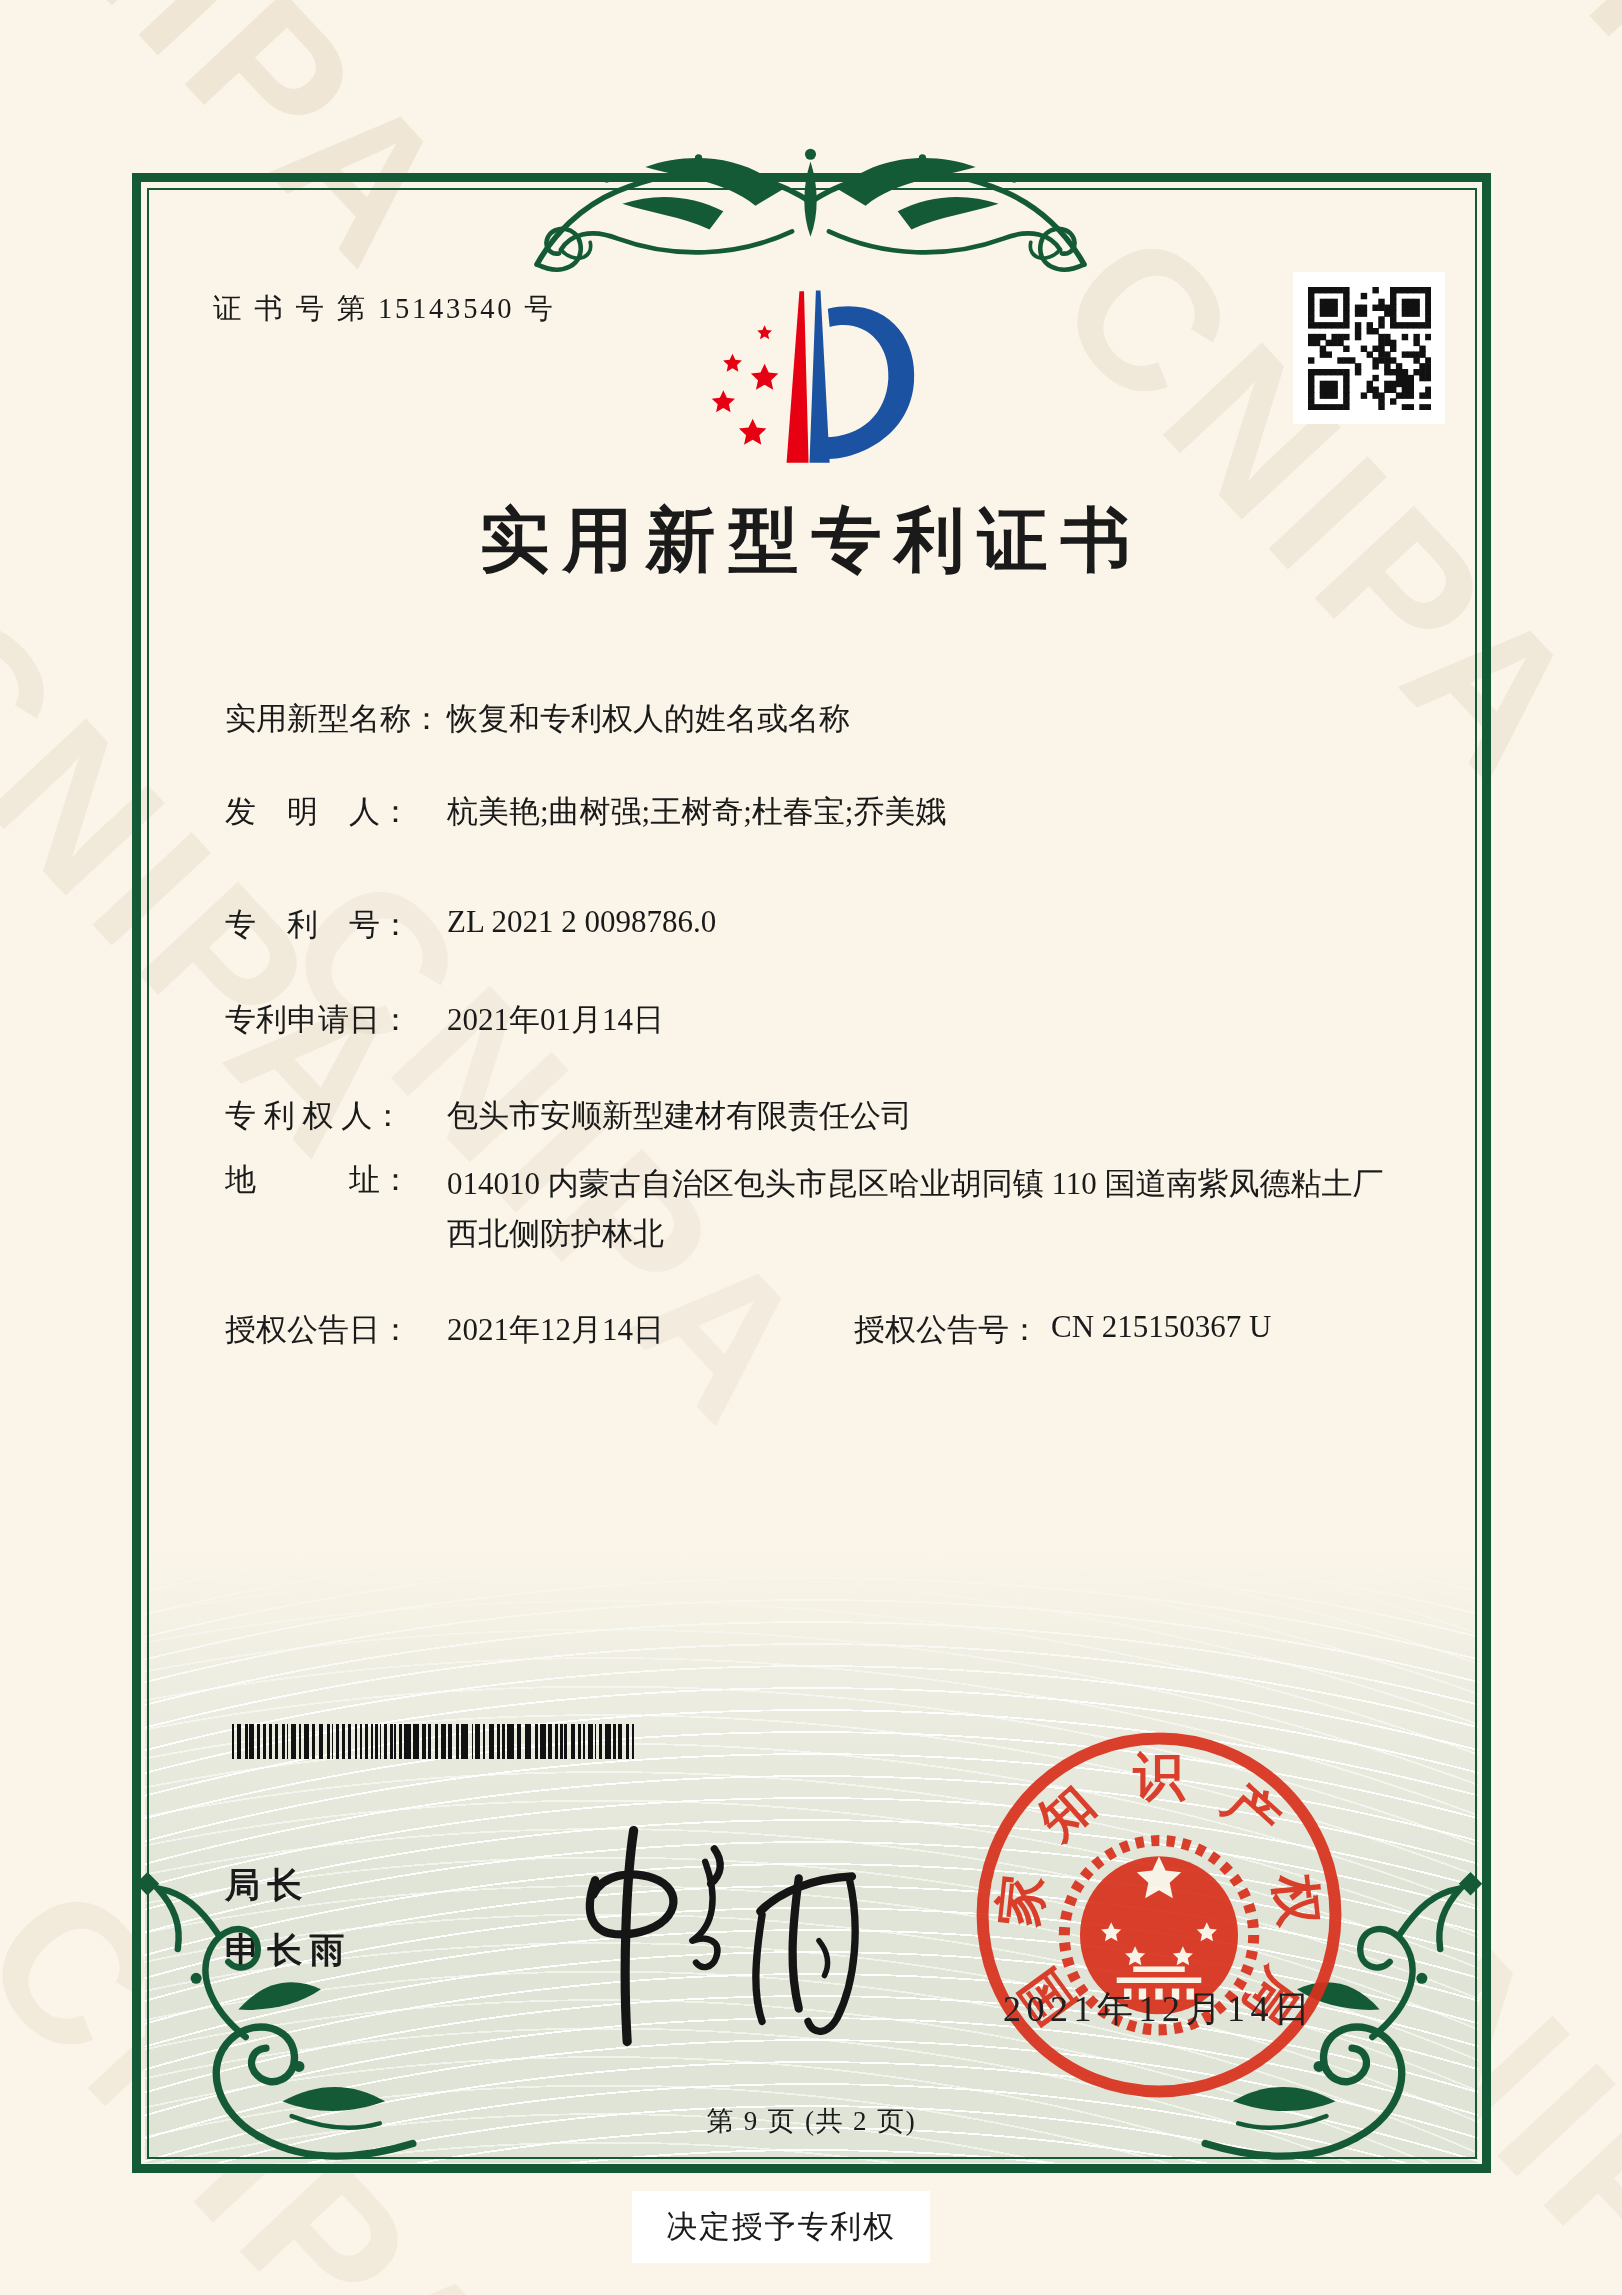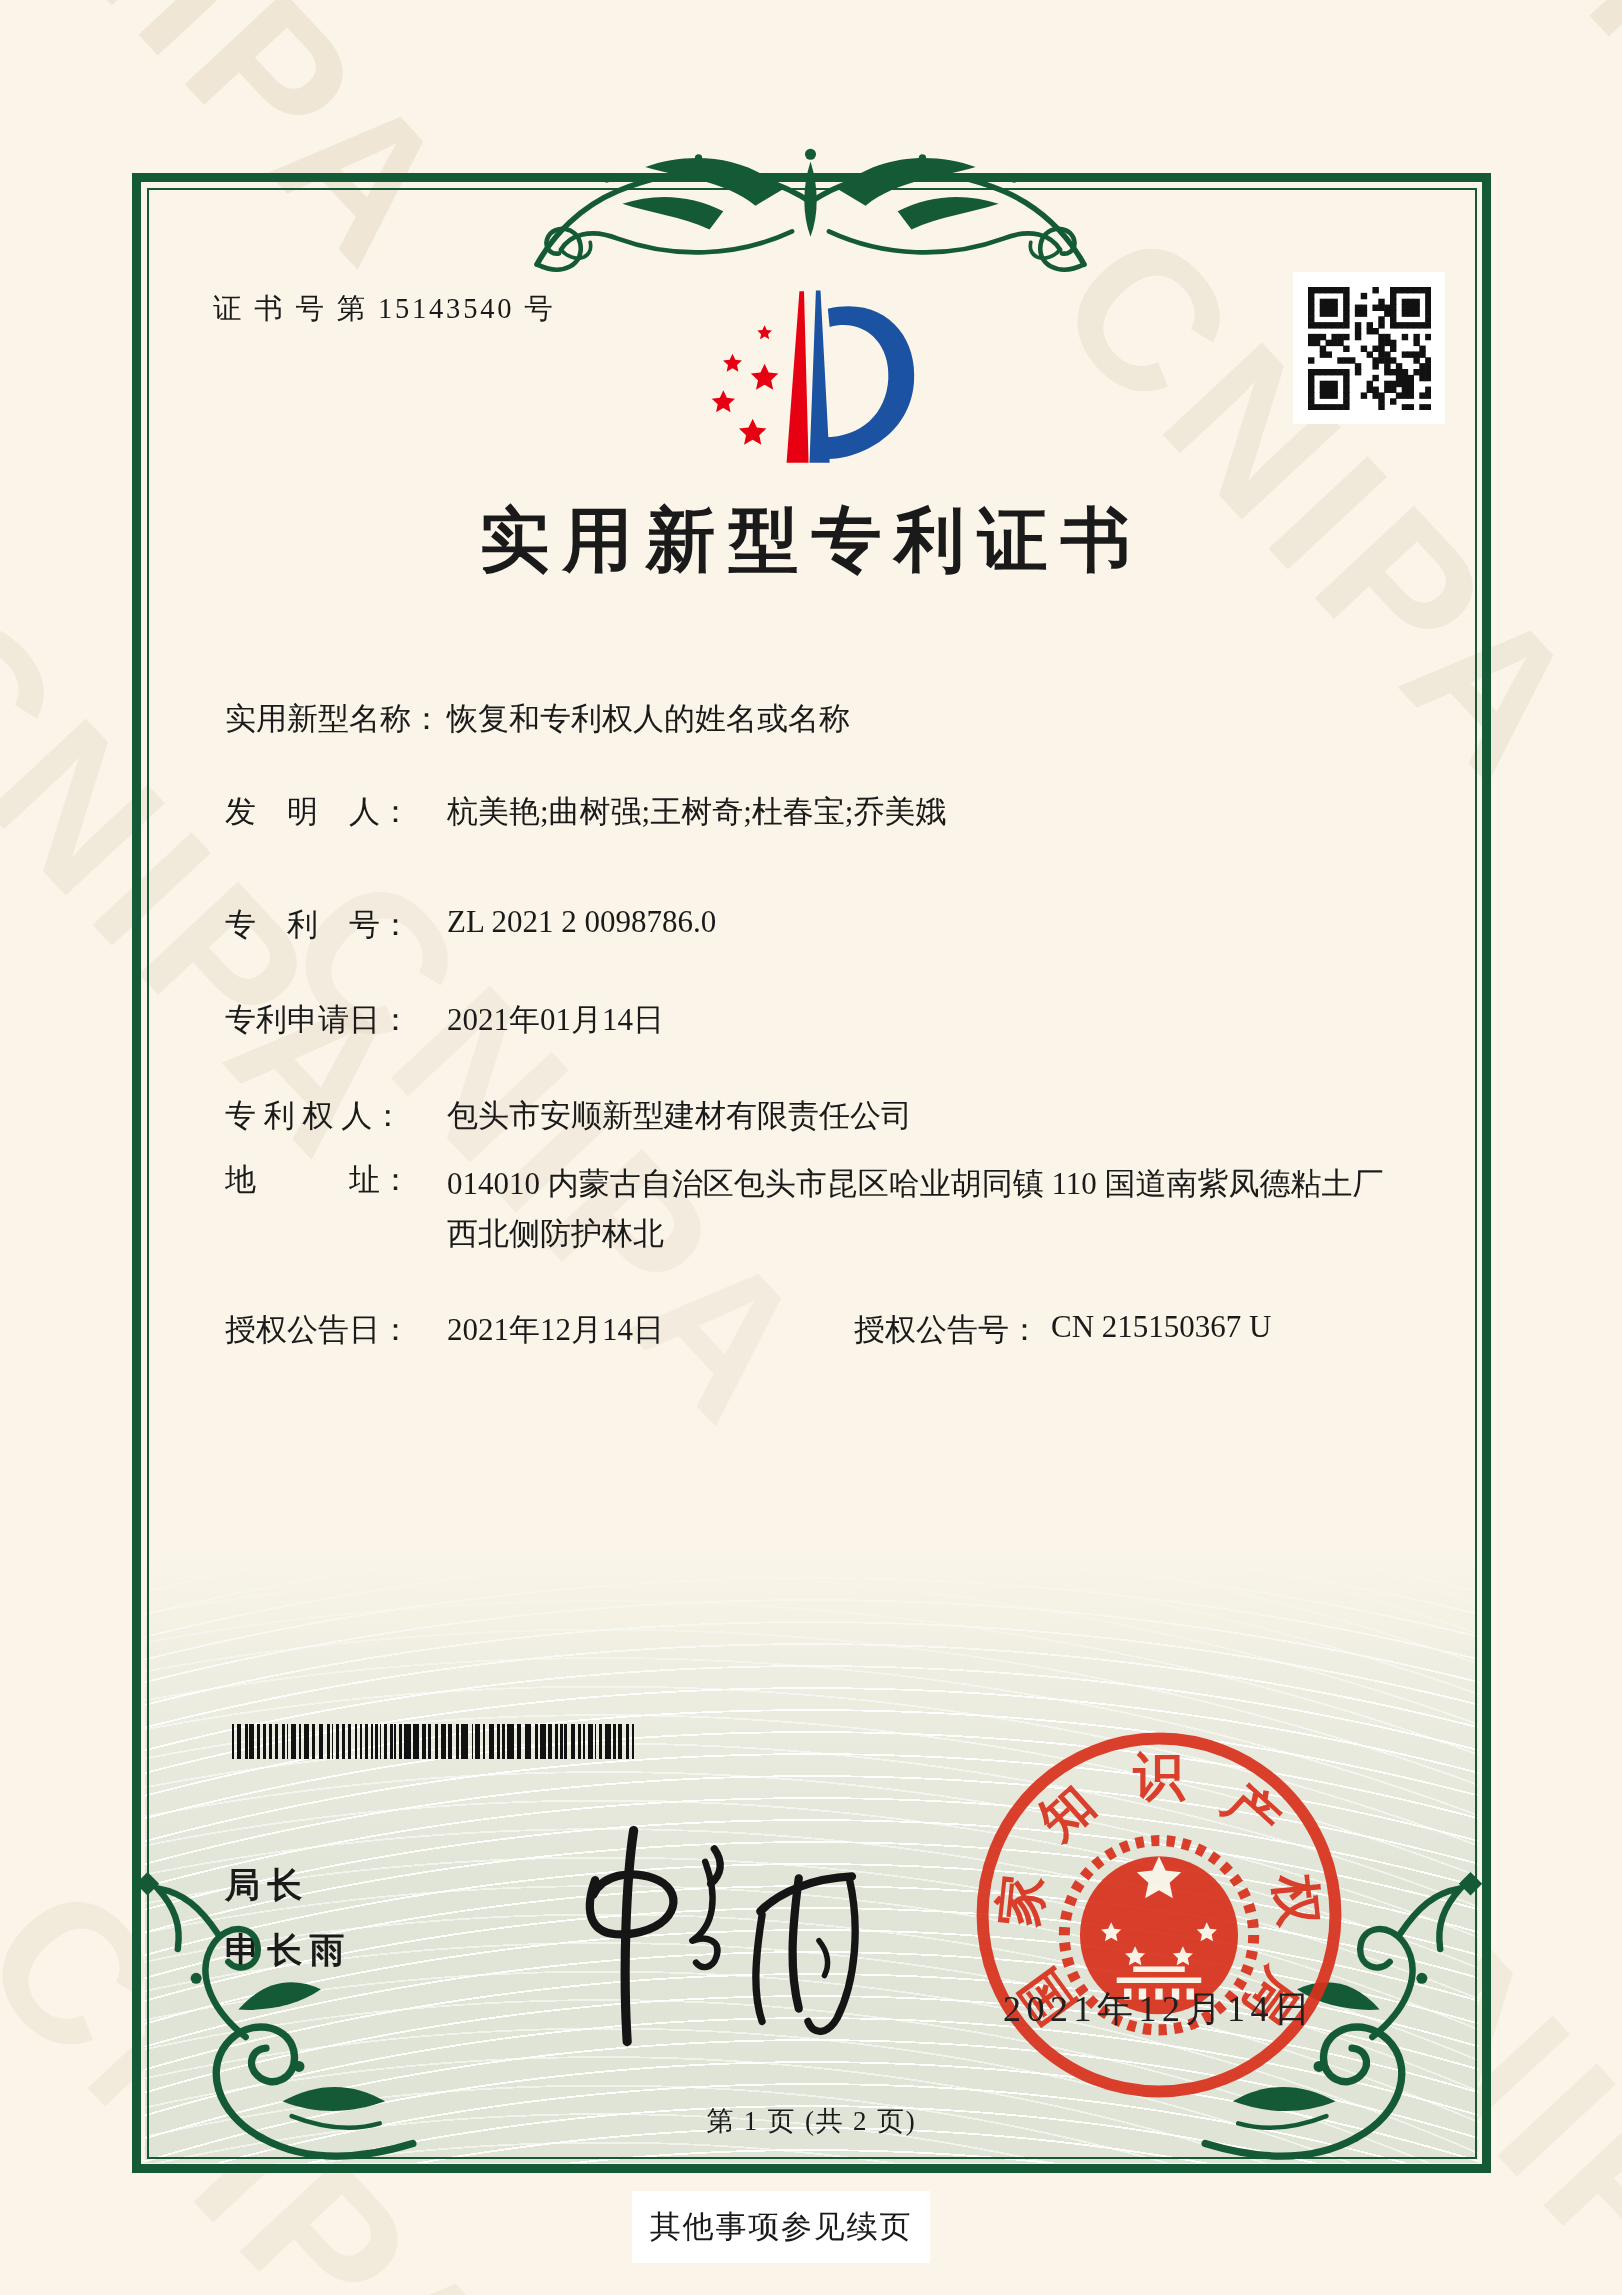--- a/index.html
+++ b/index.html
@@ -462,17 +462,17 @@
           <rect x="-22" y="58" width="8" height="12"></rect>
           <rect x="-4" y="58" width="8" height="12"></rect>
           <rect x="14" y="58" width="8" height="12"></rect>
           <rect x="30" y="58" width="8" height="12"></rect>
         </g>
       </g>
     </g>
   </svg>
   <div class="seal-date">2021年12月14日</div>
 
-  <div class="page-num">第 1 页 (共 2 页)</div>
-  <div class="note-box">其他事项参见续页</div>
+  <div class="page-num">第 9 页 (共 2 页)</div>
+  <div class="note-box">决定授予专利权</div>
 
 </div>
 
 
 </body></html>

